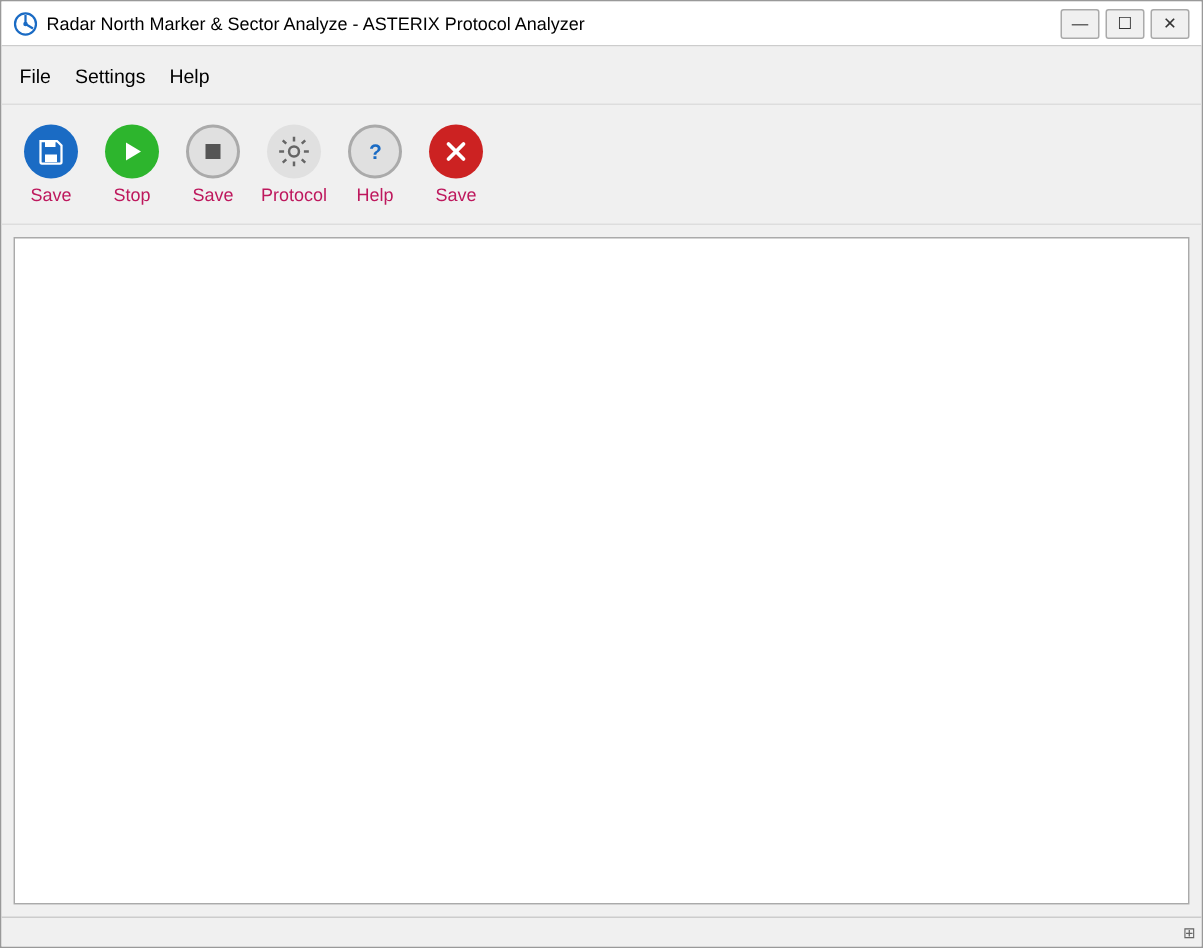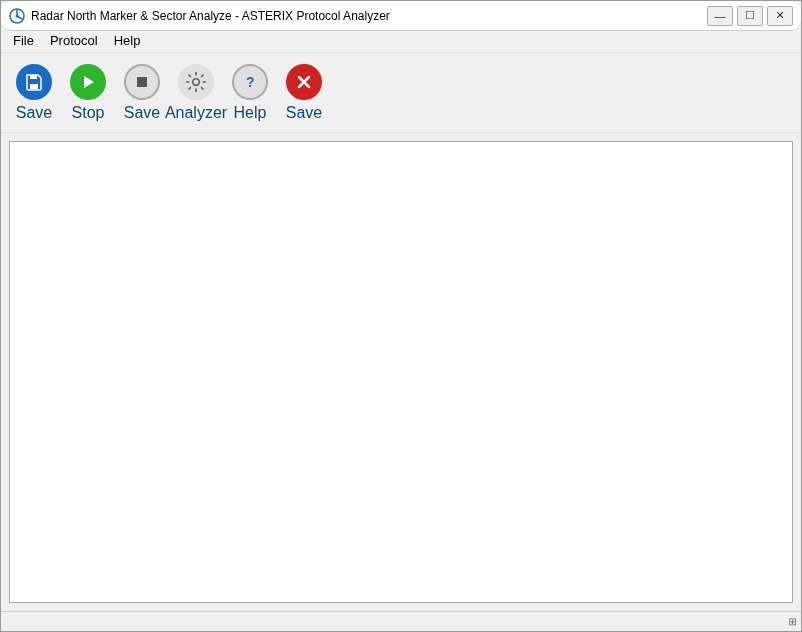--- a/index.html
+++ b/index.html
@@ -27,21 +27,20 @@
 
     .title-bar {
       background: #fff;
       height: 30px;
       display: flex;
       align-items: center;
       justify-content: space-between;
       padding: 0 8px;
       border-bottom: 1px solid #ccc;
       flex-shrink: 0;
-      border-radius: 10px;
     }
 
     .title-bar-left {
       display: flex;
       align-items: center;
       gap: 6px;
     }
 
     .title-bar-text {
       font-size: 12px;
@@ -63,23 +62,23 @@
       cursor: pointer;
       display: flex;
       align-items: center;
       justify-content: center;
       font-size: 11px;
       color: #333;
     }
 
     .menu-bar {
       background: #f0f0f0;
-      height: 22px;
-      display: flex;
-      align-items: flex-start;
+      height: 39px;
+      display: flex;
+      align-items: center;
       padding: 0 4px;
       border-bottom: 1px solid #ddd;
       flex-shrink: 0;
     }
 
     .menu-item {
       padding: 2px 8px;
       font-size: 13px;
       cursor: pointer;
       color: #000;
@@ -105,22 +104,22 @@
       height: 68px;
       cursor: pointer;
       padding: 4px;
       border-radius: 3px;
       background: transparent;
       border: none;
       gap: 4px;
     }
 
     .toolbar-btn-label {
-      font-size: 16px;
-      color: #0c4a6e;
+      font-size: 12px;
+      color: #be185d;
     }
 
     .icon-circle {
       width: 36px;
       height: 36px;
       border-radius: 50%;
       display: flex;
       align-items: center;
       justify-content: center;
     }
@@ -205,21 +204,21 @@
     </div>
     <div class="title-bar-controls">
       <button class="title-btn">—</button>
       <button class="title-btn">☐</button>
       <button class="title-btn close-btn">✕</button>
     </div>
   </div>
 
   <div class="menu-bar">
     <span class="menu-item">File</span>
-    <span class="menu-item">Protocol</span>
+    <span class="menu-item">Settings</span>
     <span class="menu-item">Help</span>
   </div>
 
   <div class="toolbar">
 
     <button class="toolbar-btn">
       <div class="icon-circle icon-save">
         <svg viewBox="0 0 20 20" width="20" height="20" fill="white">
           <path d="M3 3h11l3 3v11a1 1 0 01-1 1H4a1 1 0 01-1-1V3z" fill="none" stroke="white" stroke-width="1.5"></path>
           <rect x="6" y="12" width="8" height="5" fill="white"></rect>
@@ -247,21 +246,21 @@
       <span class="toolbar-btn-label">Save</span>
     </button>
 
     <button class="toolbar-btn">
       <div class="icon-circle icon-settings">
         <svg viewBox="0 0 20 20" width="22" height="22">
           <circle cx="10" cy="10" r="3" fill="none" stroke="#666" stroke-width="1.5"></circle>
           <path d="M10 1v3M10 16v3M1 10h3M16 10h3M3.2 3.2l2.1 2.1M14.7 14.7l2.1 2.1M16.8 3.2l-2.1 2.1M5.3 14.7l-2.1 2.1" stroke="#666" stroke-width="1.5"></path>
         </svg>
       </div>
-      <span class="toolbar-btn-label">Analyzer</span>
+      <span class="toolbar-btn-label">Protocol</span>
     </button>
 
     <button class="toolbar-btn">
       <div class="icon-circle icon-help">
         <svg viewBox="0 0 20 20" width="20" height="20">
           <text x="6" y="15" font-size="14" fill="#1a6bc4" font-weight="bold">?</text>
         </svg>
       </div>
       <span class="toolbar-btn-label">Help</span>
     </button>

